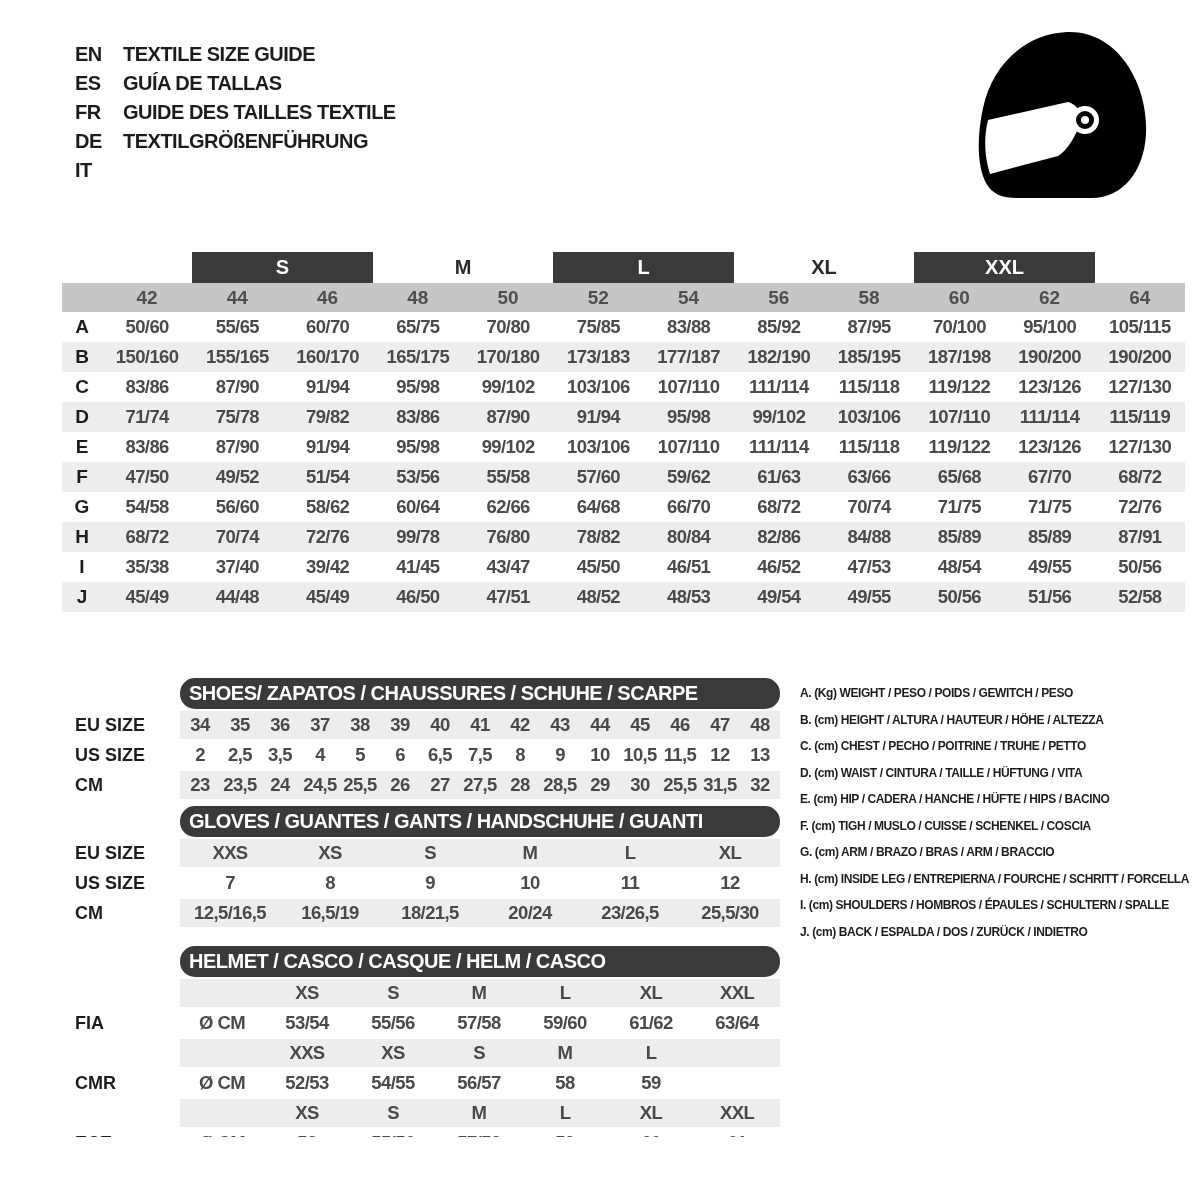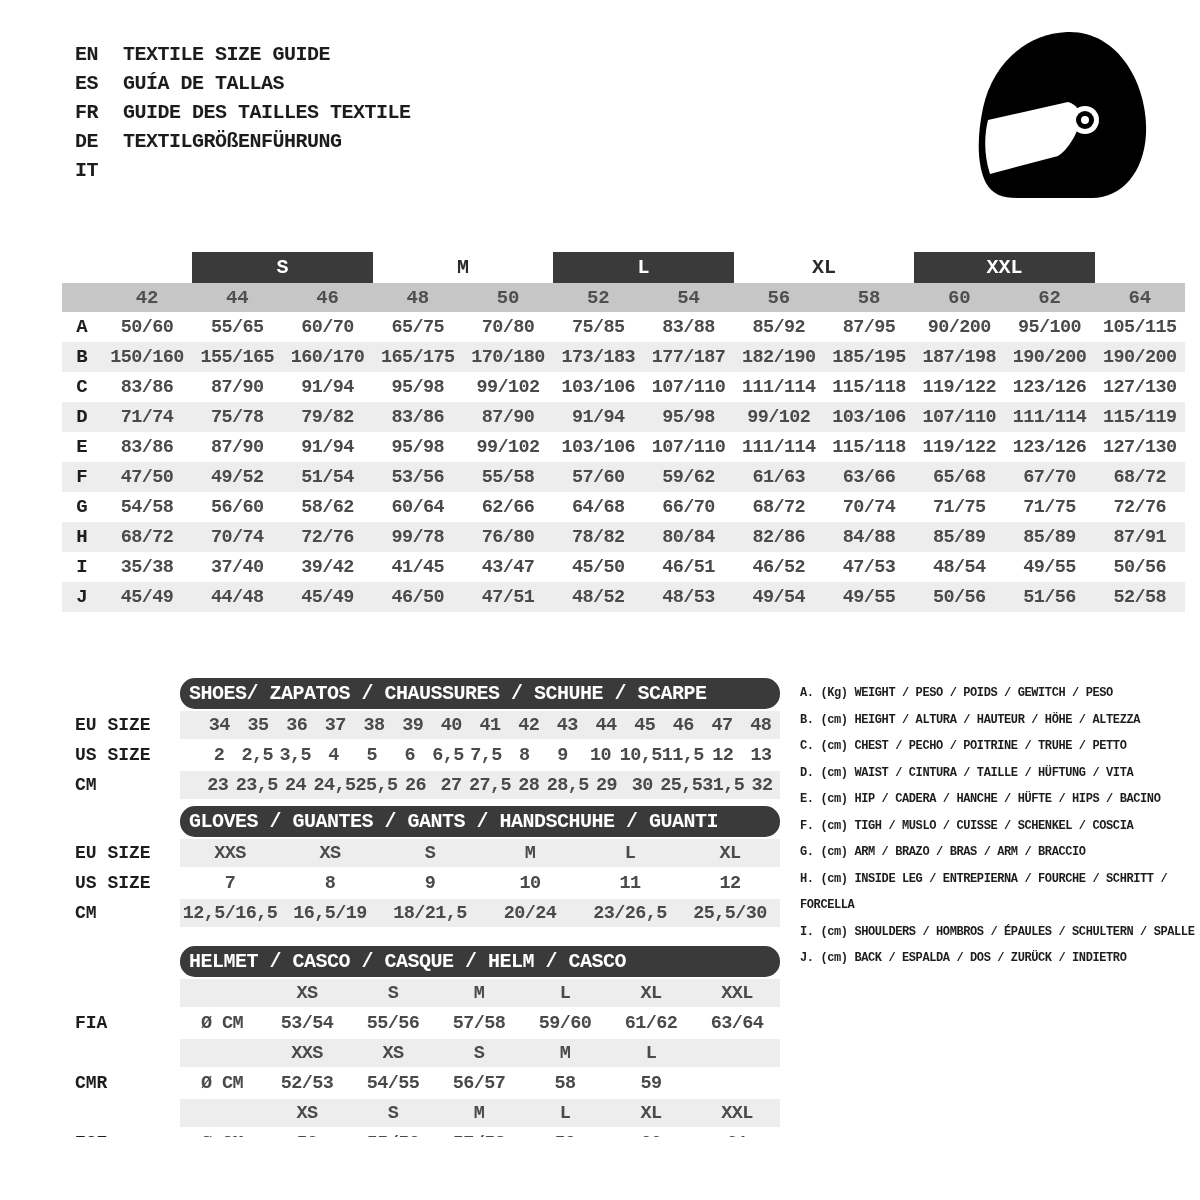--- a/index.html
+++ b/index.html
@@ -1,17 +1,17 @@
 <!DOCTYPE html>
 <html><head>
 <meta charset="utf-8">
 <style>
   html,body{margin:0;padding:0;background:#fff;}
   #page{position:relative;width:1200px;height:1137px;background:#ffffff;overflow:hidden;
-        font-family:Liberation Mono, monospace;color:#222;}
+        font-family:Liberation Sans, sans-serif;color:#222;}
   .abs{position:absolute;}
 
   
   #lang-list{left:75px;top:40px;}
   .lang-row{display:flex;gap:14px;font-size:20px;font-weight:700;line-height:29px;letter-spacing:-0.5px;color:#1c1c1c;}
   .lang-code{width:34px;}
 
   
   #helmet-icon{left:972px;top:28px;}
 
@@ -34,21 +34,21 @@
   #shoes-table{top:678px;}
   #gloves-table{top:806px;}
   #helmet-table{top:946px;}
   .mini-header{margin-left:105px;height:31px;background:#3a3a3a;color:#fff;display:flex;align-items:center;
                padding-left:9px;font-size:20px;font-weight:700;letter-spacing:-0.5px;border-radius:15px;}
   .mini-row{display:flex;align-items:stretch;height:28px;margin-top:2px;}
   .mini-label{width:105px;display:flex;align-items:center;font-size:18px;font-weight:700;color:#1d1d1d;}
   .mini-strip{flex:1;display:grid;}
   .mini-strip.gray{background:#ededed;}
   .mini-strip .c{display:flex;align-items:center;justify-content:center;font-size:18.5px;font-weight:700;color:#4a4a4a;letter-spacing:-0.6px;}
-  .cols15{grid-template-columns:repeat(15,1fr);padding-left:20px;}
+  .cols15{grid-template-columns:repeat(15,1fr);}
   .cols6{grid-template-columns:repeat(6,1fr);}
   .helm-cols{grid-template-columns:84px repeat(6,1fr);}
 
   
   #legend{left:800px;top:680px;width:400px;}
   .legend-item{font-size:12px;font-weight:700;line-height:26.5px;color:#1d1d1d;letter-spacing:-0.4px;}
 
   
   #bottom-cutoff-bar{left:185px;top:1191px;width:600px;height:9px;background:#3a3a3a;}
 </style>
@@ -117,21 +117,21 @@
           <div class="row-letter">A</div>
           <div class="val-cell">50/60</div>
           <div class="val-cell">55/65</div>
           <div class="val-cell">60/70</div>
           <div class="val-cell">65/75</div>
           <div class="val-cell">70/80</div>
           <div class="val-cell">75/85</div>
           <div class="val-cell">83/88</div>
           <div class="val-cell">85/92</div>
           <div class="val-cell">87/95</div>
-          <div class="val-cell">90/200</div>
+          <div class="val-cell">70/100</div>
           <div class="val-cell">95/100</div>
           <div class="val-cell">105/115</div>
         </div>
         <div class="size-row grid13 alt">
           <div class="row-letter">B</div>
           <div class="val-cell">150/160</div>
           <div class="val-cell">155/165</div>
           <div class="val-cell">160/170</div>
           <div class="val-cell">165/175</div>
           <div class="val-cell">170/180</div>

